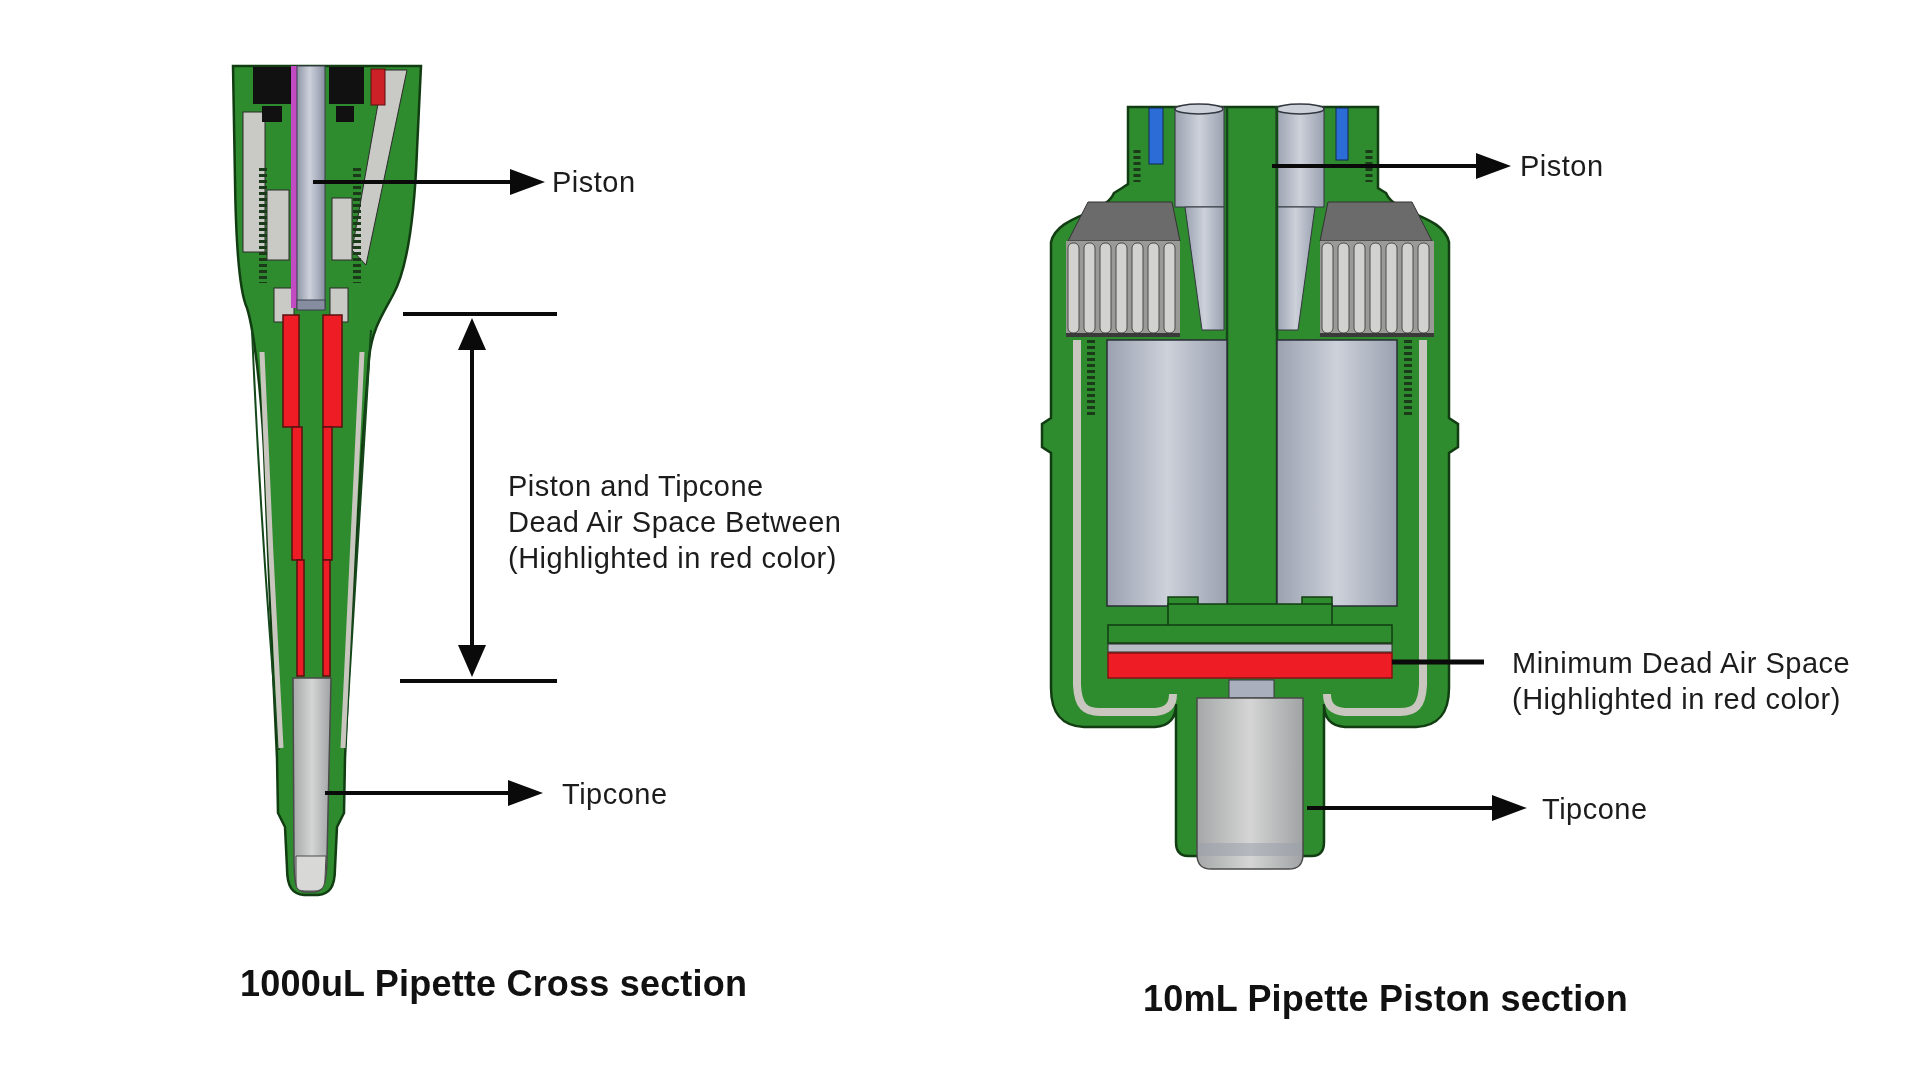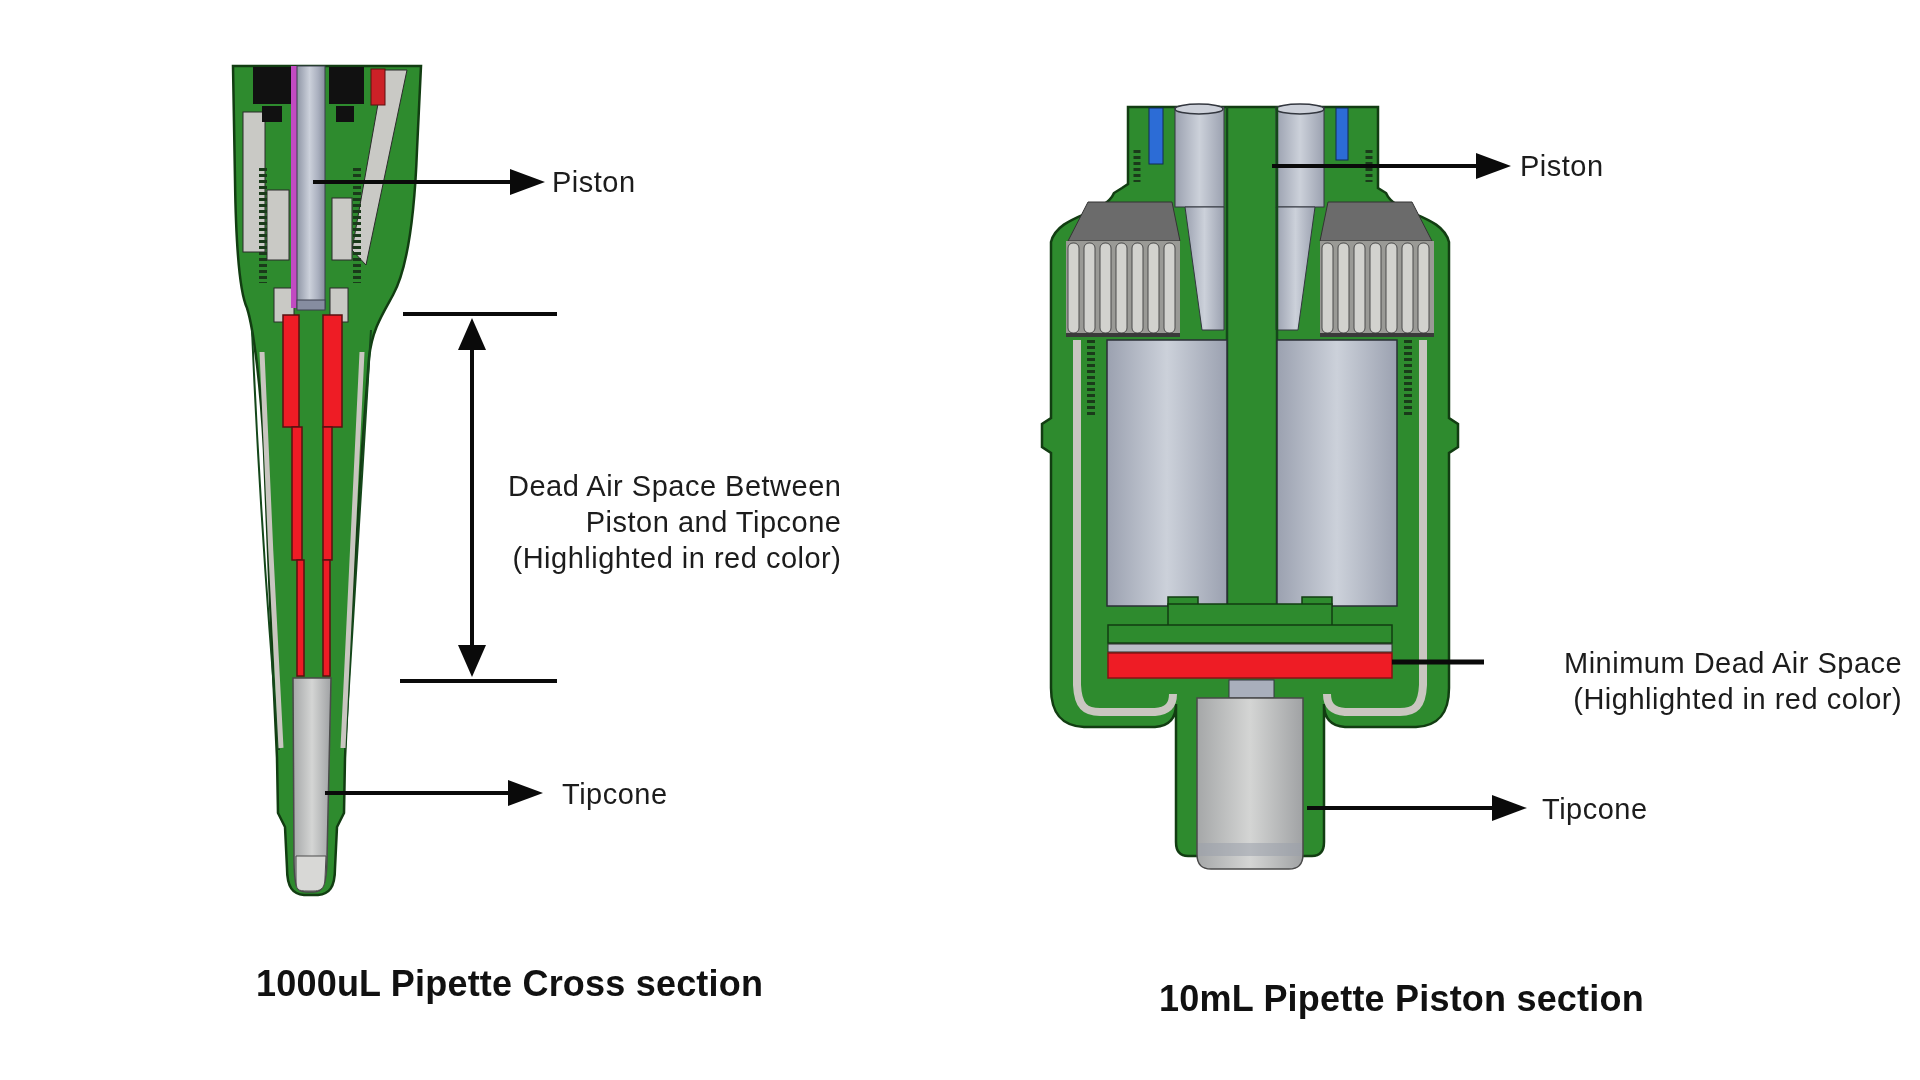--- a/index.html
+++ b/index.html
@@ -1,28 +1,27 @@
 <!DOCTYPE html>
 <html><head>
 <meta charset="utf-8">
 <style>
   html,body{margin:0;padding:0;background:#ffffff;}
   #stage{
     position:relative;width:1920px;height:1080px;background:#ffffff;overflow:hidden;
     font-family:"Liberation Sans", sans-serif;
-    text-align:right;
   }
   #diagram-svg{position:absolute;left:0;top:0;}
   .lbl{
     position:absolute;color:#1c1c1c;font-size:29px;line-height:36px;
     white-space:nowrap;letter-spacing:0.5px;
   }
   .caption{
     position:absolute;color:#111111;font-size:36px;font-weight:bold;
-    white-space:nowrap;letter-spacing:0.2px;margin-left:16px;
+    white-space:nowrap;letter-spacing:0.2px;
   }
 </style>
 </head>
 <body>
 
 <div id="stage">
 
 <svg id="diagram-svg" width="1920" height="1080" viewBox="0 0 1920 1080">
   <defs>
     <linearGradient id="rodGrad" x1="0" y1="0" x2="1" y2="0">
@@ -185,30 +184,30 @@
     <polygon points="1476,153 1511,166 1476,179" stroke="none"></polygon>
     <line x1="1392" y1="662" x2="1484" y2="662" stroke-width="5"></line>
     <line x1="1307" y1="808" x2="1494" y2="808" stroke-width="4"></line>
     <polygon points="1492,795 1527,808 1492,821" stroke="none"></polygon>
   </g>
 </svg>
 
   <div class="lbl" style="left:552px;top:164px;">Piston</div>
 
   <div class="lbl" style="left:508px;top:468px;">
+    <div>Piston and Tipcone</div>
     <div>Dead Air Space Between</div>
-    <div>Piston and Tipcone</div>
     <div>(Highlighted in red color)</div>
   </div>
 
   <div class="lbl" style="left:562px;top:776px;">Tipcone</div>
 
   <div class="lbl" style="left:1520px;top:148px;">Piston</div>
 
-  <div class="lbl" style="left:1564px;top:645px;">
+  <div class="lbl" style="left:1512px;top:645px;">
     <div>Minimum Dead Air Space</div>
     <div>(Highlighted in red color)</div>
   </div>
 
   <div class="lbl" style="left:1542px;top:791px;">Tipcone</div>
 
   <div class="caption" style="left:240px;top:963px;">1000uL Pipette Cross section</div>
   <div class="caption" style="left:1143px;top:978px;">10mL Pipette Piston section</div>
 
 </div>

